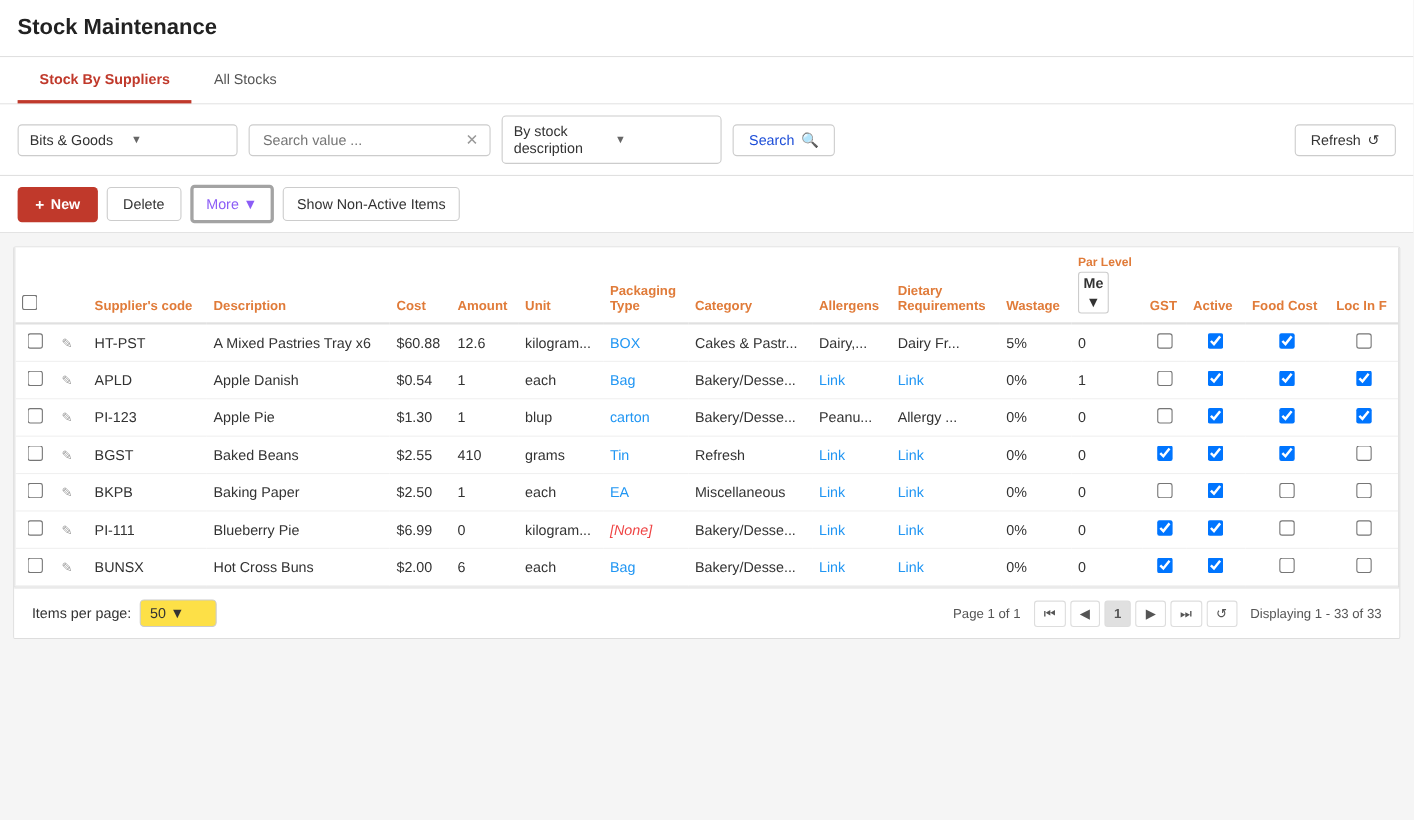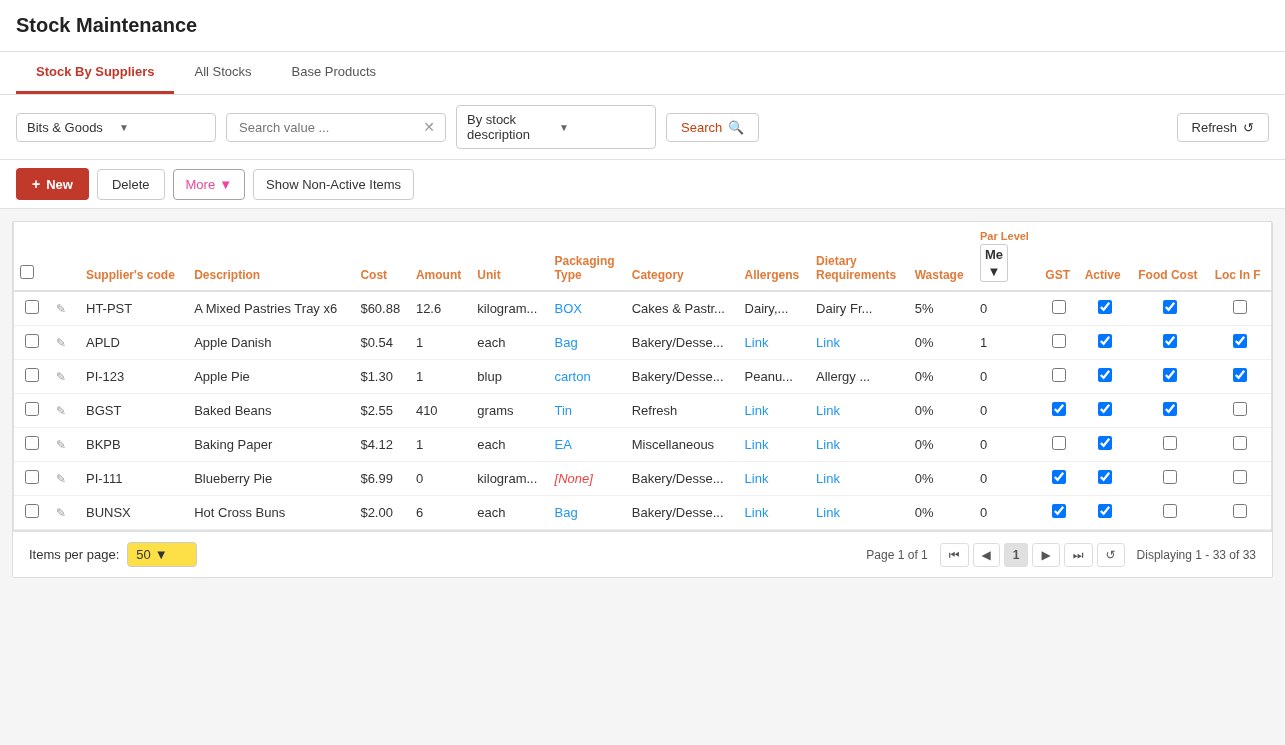--- a/index.html
+++ b/index.html
@@ -18,27 +18,27 @@
     .supplier-dropdown span { flex: 1; }
     .dropdown-arrow { color: #666; font-size: 10px; }
 
     .search-input-wrap { display: flex; align-items: center; border: 1px solid #ccc; border-radius: 4px; background: #fff; padding: 0 8px; min-width: 220px; }
     .search-input-wrap input { border: none; outline: none; padding: 6px 4px; flex: 1; color: #999; font-size: 13px; background: transparent; }
     .clear-btn { background: none; border: none; cursor: pointer; color: #999; font-size: 14px; padding: 0 2px; }
 
     .filter-dropdown { display: flex; align-items: center; border: 1px solid #ccc; border-radius: 4px; padding: 6px 10px; background: #fff; min-width: 200px; cursor: pointer; gap: 6px; }
     .filter-dropdown span { flex: 1; }
 
-    .btn-search { display: flex; align-items: center; gap: 6px; border: 1px solid #ccc; border-radius: 4px; padding: 6px 14px; background: #fff; cursor: pointer; color: #c2410c; font-size: 13px; }
+    .btn-search { display: flex; align-items: center; gap: 6px; border: 1px solid #ccc; border-radius: 4px; padding: 6px 14px; background: #fff; cursor: pointer; color: #1d4ed8; font-size: 13px; }
     .btn-refresh { display: flex; align-items: center; gap: 6px; border: 1px solid #ccc; border-radius: 4px; padding: 6px 14px; background: #fff; cursor: pointer; color: #333; font-size: 13px; margin-left: auto; }
 
     .actions-bar { background: #fff; padding: 8px 16px; display: flex; align-items: center; gap: 8px; border-bottom: 1px solid #e0e0e0; }
     .btn-new { display: flex; align-items: center; gap: 6px; background: #c0392b; color: #fff; border: none; border-radius: 4px; padding: 8px 16px; cursor: pointer; font-size: 13px; font-weight: 600; }
     .btn-delete { background: #fff; border: 1px solid #ccc; border-radius: 4px; padding: 7px 14px; cursor: pointer; color: #333; font-size: 13px; }
-    .btn-more { display: flex; align-items: center; gap: 4px; background: #fff; border: 1px solid #a3a3a3; border-radius: 4px; padding: 7px 12px; cursor: pointer; color: #ec4899; font-size: 13px; }
+    .btn-more { display: flex; align-items: center; gap: 4px; background: #fff; border: 3px solid #a3a3a3; border-radius: 4px; padding: 7px 12px; cursor: pointer; color: #8b5cf6; font-size: 13px; }
     .btn-show-non-active { background: #fff; border: 1px solid #ccc; border-radius: 4px; padding: 7px 12px; cursor: pointer; color: #333; font-size: 13px; }
 
     .table-container { background: #fff; margin: 0; border: 1px solid #e0e0e0; border-top: none; }
     table { width: 100%; border-collapse: collapse; }
     thead tr { border-bottom: 2px solid #e0e0e0; }
     thead th { padding: 8px 6px; text-align: left; color: #e07b39; font-weight: 600; font-size: 12px; white-space: nowrap; position: relative; vertical-align: bottom; }
     thead th.checkbox-col { width: 36px; }
     thead th.edit-col { width: 30px; }
     tbody tr { border-bottom: 1px solid #f0f0f0; }
     tbody td { padding: 8px 6px; vertical-align: middle; font-size: 12px; }
@@ -74,21 +74,20 @@
 </head>
 <body>
 
 <div class="page-header">
   <h1 class="page-title">Stock Maintenance</h1>
 </div>
 
 <div class="tabs-bar">
   <div class="tab active">Stock By Suppliers</div>
   <div class="tab">All Stocks</div>
-  <div class="tab">Base Products</div>
 </div>
 
 <div class="toolbar">
   <div class="supplier-dropdown">
     <span>Bits &amp; Goods</span>
     <span class="dropdown-arrow">▼</span>
   </div>
 
   <div class="search-input-wrap">
     <input type="text" placeholder="Search value ..." style="">
@@ -238,21 +237,21 @@
               <td style="text-align: center;"><input type="checkbox" checked="" style=""></td>
               <td style="text-align: center;"><input type="checkbox" checked="" style=""></td>
               <td style="text-align: center;"><input type="checkbox" checked="" style=""></td>
               <td style="text-align: center;"><input type="checkbox" style=""></td>
             </tr>
             <tr>
               <td style="text-align: center;"><input type="checkbox" style=""></td>
               <td><span class="edit-icon">✎</span></td>
               <td><span>BKPB</span></td>
               <td><span>Baking Paper</span></td>
-              <td><span>$4.12</span></td>
+              <td><span>$2.50</span></td>
               <td><span>1</span></td>
               <td><span>each</span></td>
               <td><span class="link-text">EA</span></td>
               <td><span>Miscellaneous</span></td>
               <td><span class="link-text">Link</span></td>
               <td><span class="link-text">Link</span></td>
               <td><span>0%</span></td>
               <td><span>0</span></td>
               <td style="text-align: center;"><input type="checkbox" style=""></td>
               <td style="text-align: center;"><input type="checkbox" checked="" style=""></td>

